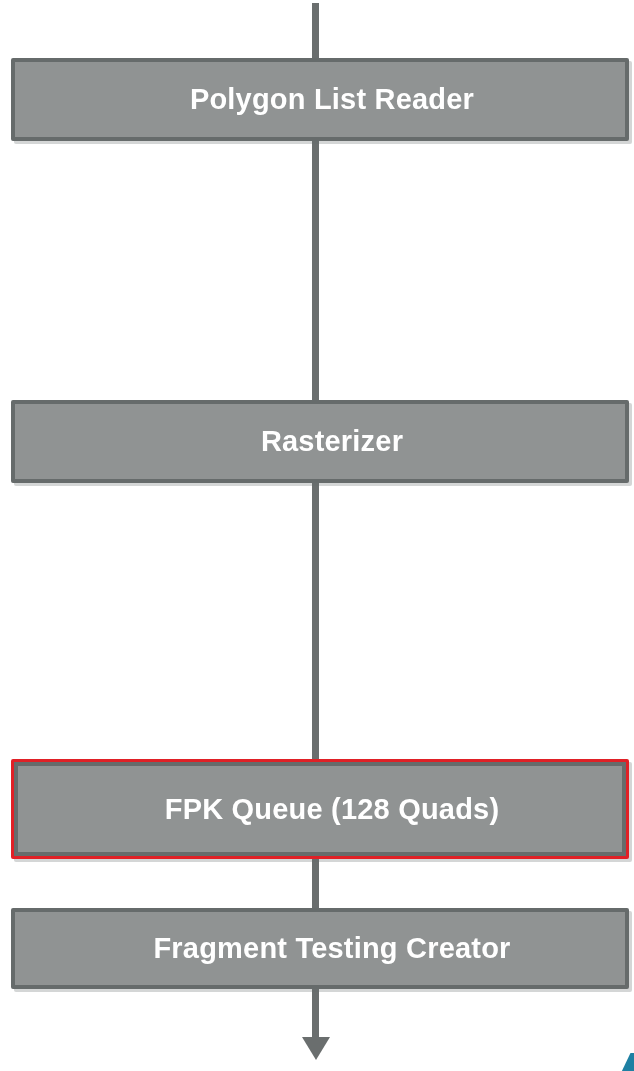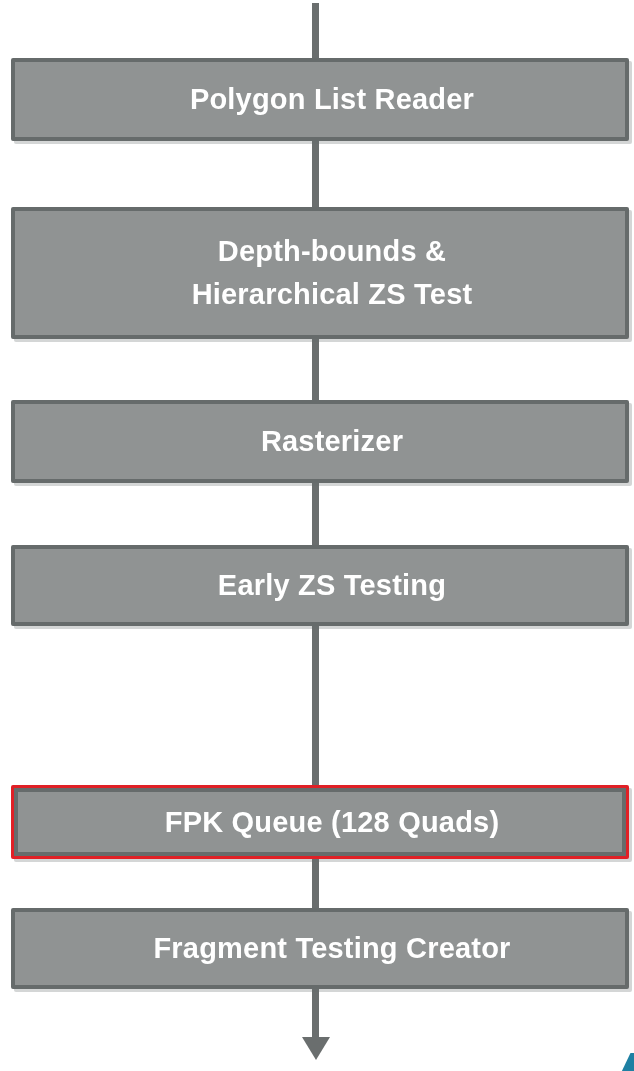--- a/index.html
+++ b/index.html
@@ -80,34 +80,27 @@
 
 <div class="canvas">
 
   <div class="connector"></div>
   <div class="arrowhead"></div>
 
   <div class="node" style="top:58px;height:83px">
     <span class="label">Polygon List Reader</span>
   </div>
 
-  <div class="node" style="top:207px;height:132px">
-    <span class="label">Depth-bounds &amp;
-Hierarchical ZS Test</span>
-  </div>
 
   <div class="node" style="top:400px;height:83px">
     <span class="label">Rasterizer</span>
   </div>
 
-  <div class="node" style="top:545px;height:81px">
-    <span class="label">Early ZS Testing</span>
-  </div>
 
-  <div class="node highlighted" style="top:785px;height:74px">
+  <div class="node highlighted" style="top:759px;height:100px">
     <span class="label">FPK Queue (128 Quads)</span>
   </div>
 
   <div class="node" style="top:908px;height:81px">
     <span class="label">Fragment Testing Creator</span>
   </div>
 
   <div class="corner-accent"></div>
 
 </div>

